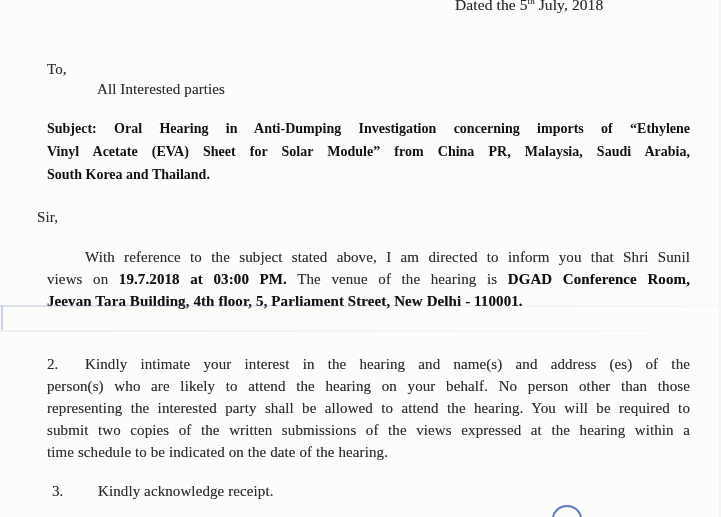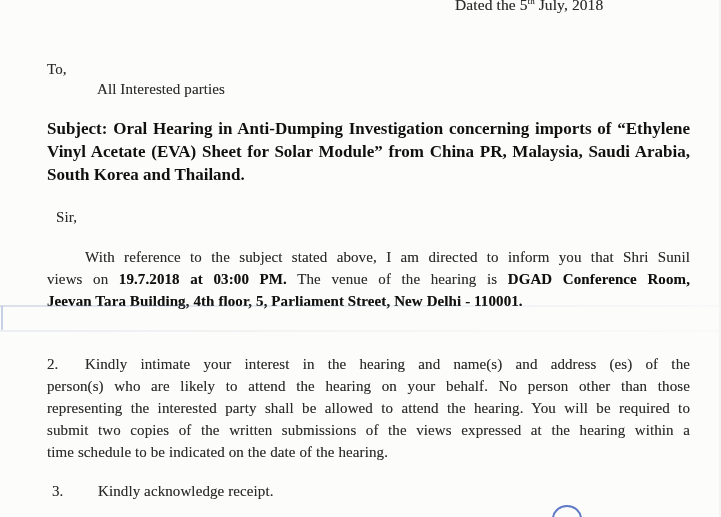--- a/index.html
+++ b/index.html
@@ -20,21 +20,21 @@
     line-height: 22px;
     text-shadow: 0 0 0.6px rgba(60,60,60,0.45);
     letter-spacing: 0.1px;
   }
   .abs { position: absolute; }
   .block { width: 643px; left: 47px; }
   .line { white-space: nowrap; }
   .line.j { text-align: justify; text-align-last: justify; }
   b, .bold { font-weight: bold; color: #101010; text-align: center; }
   .subject { font-weight: bold; color: #101010; }
-  .subject .line { line-height: 23px; font-size: 17px; }
+  .subject .line { line-height: 23px; font-size: 14px; }
   .num { display: inline-block; }
   .num-w38 { width: 38px; }
   .num-w46 { width: 46px; }
   .indent { padding-left: 38px; }
   .date-line { font-size: 15.5px; white-space: nowrap; }
   sup { font-size: 9px; vertical-align: super; line-height: 0; }
   .scan-hline {
     position: absolute; left: 0; width: 721px; height: 2px;
     background: linear-gradient(90deg, rgba(140,162,198,0.30), rgba(168,184,212,0.18) 55%, rgba(140,162,198,0.04));
   }
@@ -65,21 +65,21 @@
   <div class="abs txt" style="top:38px; left:47px;margin-top:20px;">To,</div>
 
   <div class="abs txt" style="top:78px; left:97px;">All Interested parties</div>
 
   <div class="abs block subject" style="top:117px;">
     <div class="line j">Subject: Oral Hearing in Anti-Dumping Investigation concerning imports of “Ethylene</div>
     <div class="line j">Vinyl Acetate (EVA) Sheet for Solar Module” from China PR, Malaysia, Saudi Arabia,</div>
     <div class="line">South Korea and Thailand.</div>
   </div>
 
-  <div class="abs txt" style="top:206px; left:56px;">Sir,</div>
+  <div class="abs txt" style="top:206px; left:37px;">Sir,</div>
 
   <div class="abs block txt" style="top:246px;">
     <div class="line j indent">With reference to the subject stated above, I am directed to inform you that Shri Sunil</div>
     <div class="line j"><span>views on </span><b>19.7.2018 at 03:00 PM.</b><span> The venue of the hearing is </span><b>DGAD Conference Room,</b></div>
     <div class="line"><b>Jeevan Tara Building, 4th floor, 5, Parliament Street, New Delhi - 110001.</b></div>
   </div>
 
   <div class="abs block txt" style="top:353px;">
     <div class="line j"><span class="num num-w38">2.</span><span>Kindly intimate your interest in the hearing and name(s) and address (es) of the</span></div>
     <div class="line j">person(s) who are likely to attend the hearing on your behalf. No person other than those</div>

